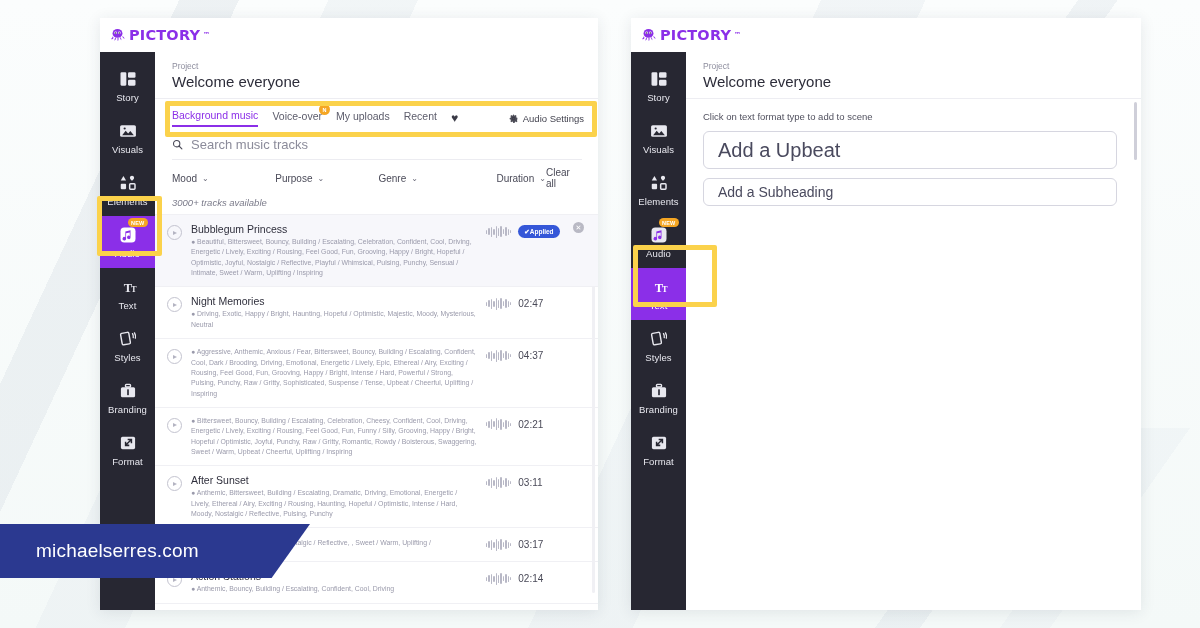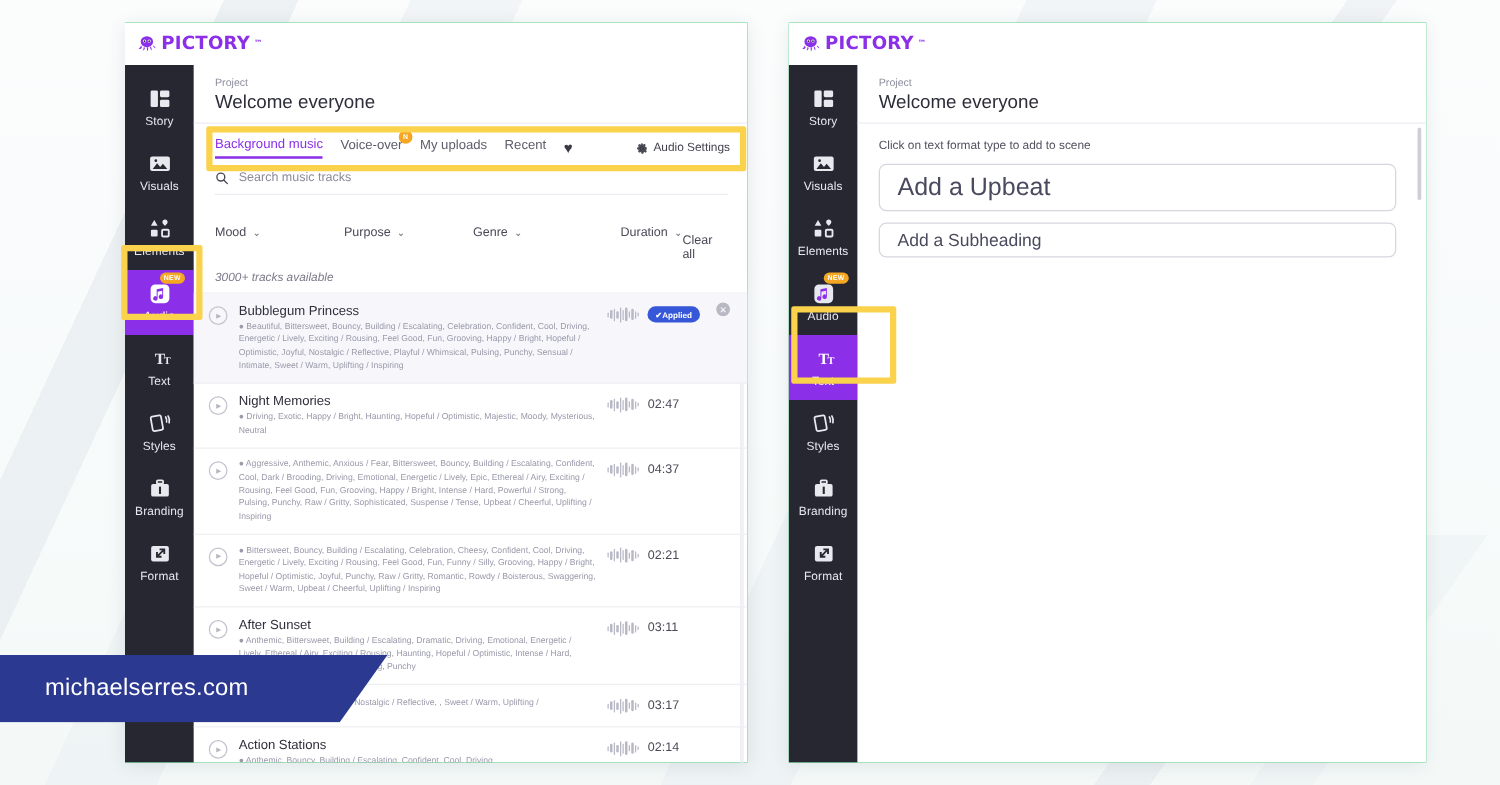--- a/index.html
+++ b/index.html
@@ -26,21 +26,21 @@
   }
   .corner-br {
     position:absolute; right:0; bottom:0; width:360px; height:200px;
     background: linear-gradient(125deg, rgba(255,255,255,0) 35%, rgba(227,234,238,.55) 35%, rgba(227,234,238,.55) 44%, rgba(255,255,255,0) 44%, rgba(255,255,255,0) 60%, rgba(233,239,242,.45) 60%, rgba(233,239,242,.45) 70%, rgba(255,255,255,0) 70%);
     pointer-events:none;
   }
 
   
   .app {
     position: absolute;
-    background: #22c55e;
+    background: #000000;
     box-shadow: 0 2px 14px rgba(40,50,70,.10);
     overflow: hidden;
   }
   #app-left  { left: 100px; top: 18px; width: 498px; height: 592px; }
   #app-right { left: 631px; top: 18px; width: 510px; height: 592px; }
 
   .topbar {
     height: 34px; background: #fff;
     display: flex; align-items: center; padding-left: 9px;
   }
@@ -99,29 +99,29 @@
   .heart { color:#3a3a46; font-size: 12px; line-height:1; }
   .spacer { flex: 1; }
   .audio-settings { font-size: 9.5px; color:#43434f; display:flex; align-items:center; gap:4px; }
 
   
   .search-row {
     display:flex; align-items:center; gap:8px;
     margin: 2px 16px 0 17px; padding-bottom: 7px;
     border-bottom: 1px solid #ececf1;
   }
-  .search-ph { font-size: 10px; color: #8b8b9a; }
+  .search-ph { font-size: 13px; color: #8b8b9a; }
   .filter-row {
     display:flex; align-items:center; margin: 7px 16px 0 17px;
     font-size: 10px; color:#4a4a58;
   }
   .filter { display:flex; align-items:center; gap:5px; }
   .f1{width:105px}.f2{width:105px}.f3{width:120px}
   .chev { font-size: 8px; color:#6b6b7a; }
-  .clear-all { margin-left:auto; font-size:10px; color:#4a4a58;margin-top:24px; }
+  .clear-all { margin-left:auto; font-size:10px; color:#4a4a58; }
   .tracks-avail {
     margin: 8px 0 0 17px; font-size: 9.5px; color:#7b7b8a;
     font-style: italic;
   }
 
   
   .track-list {
     margin-top: 6px; height: 380px; position: relative;
     border-top: 1px solid #f0f0f4;
   }

